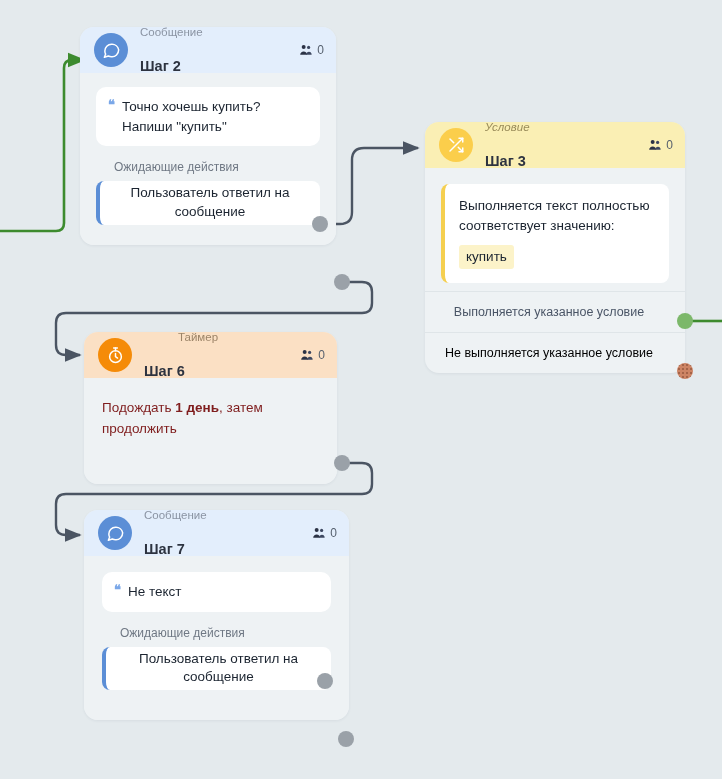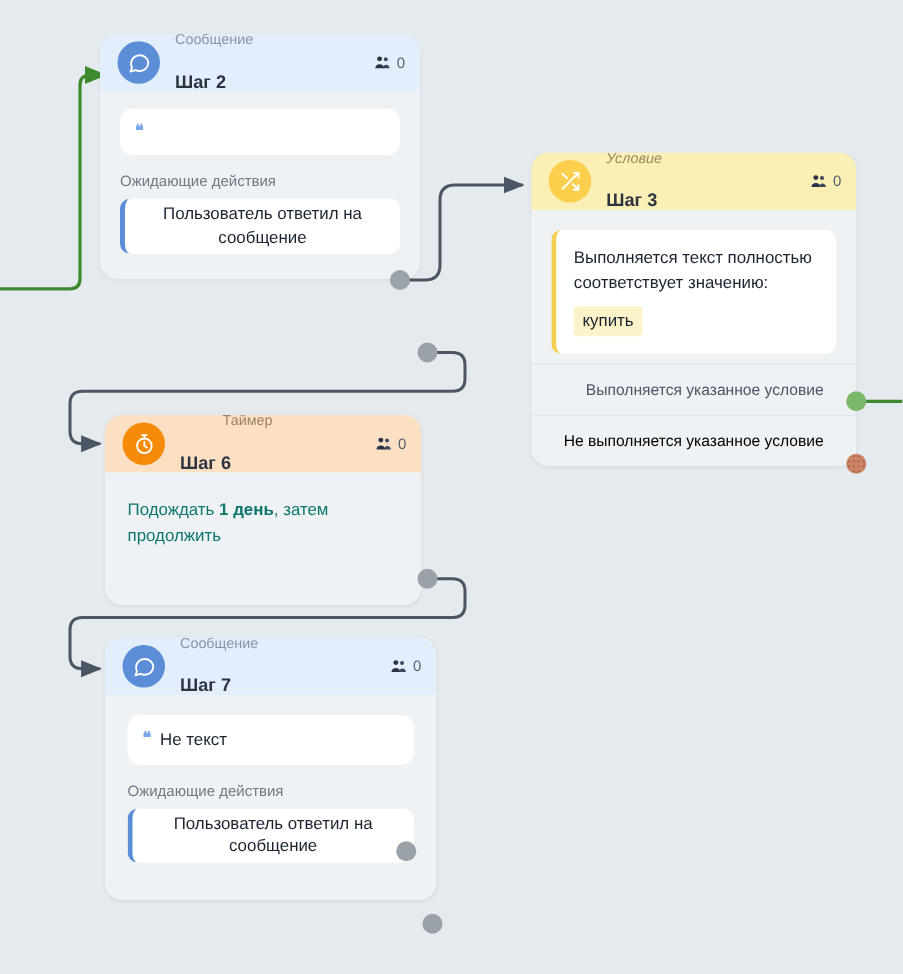--- a/index.html
+++ b/index.html
@@ -118,21 +118,21 @@
     color: #7aa7e8;
     font-size: 13px;
     line-height: 1.3;
     flex: none;
     font-weight: bold;
   }
 
   .section-label {
     font-size: 12px;
     color: #6f7884;
-    margin: 14px 0 7px 0;
+    margin: 14px 0 7px 18px;
   }
 
   .waiting-box {
     background: #ffffff;
     border-radius: 8px;
     border-left: 4px solid #5b8ed6;
     padding: 3px 14px;
     font-size: 13.5px;
     color: #1b2430;
     text-align: center;
@@ -154,29 +154,29 @@
     padding: 2px 7px;
     border-radius: 3px;
     margin-top: 8px;
     font-size: 13.5px;
     color: #1b2430;
   }
 
   .outcome-row {
     border-top: 1px solid #dfe5e8;
     padding: 13px 26px 13px 14px;
-    text-align: right;
+    text-align: center;
     font-size: 12.5px;
     color: #4a5566;
   }
   .outcome-row.muted { color: #000000; }
 
   .timer-text {
     font-size: 13.5px;
-    color: #0f766e;
+    color: #7f1d1d;
     line-height: 1.55;
   }
   .timer-text b { font-weight: bold; }
 
   .port {
     position: absolute;
     width: 16px;
     height: 16px;
     border-radius: 50%;
     z-index: 3;
@@ -237,20 +237,24 @@
           <path d="M2 18c0-3.4 2.7-5.6 6-5.6s6 2.2 6 5.6z" fill="#2b3245"></path>
           <circle cx="16.5" cy="5.5" r="2.7" fill="#3d4760"></circle>
           <path d="M12.5 18c0-3 2-4.9 4.6-4.9s4.6 1.9 4.6 4.9z" fill="#3d4760"></path>
         </svg>
         <span>0</span>
       </div>
     </div>
     <div class="node-body">
       <div class="bubble">
         <span class="quote-icon">❝</span>
+        <span>
+          <span>Точно хочешь купить?</span><br>
+          <span>Напиши "купить"</span>
+        </span>
       </div>
       <div class="section-label">Ожидающие действия</div>
       <div class="waiting-box">Пользователь ответил на сообщение</div>
     </div>
   </div>
   <div class="port gray" style="left:312px; top:216px;"></div>
   <div class="port gray" style="left:334px; top:274px;"></div>
 
   <div class="node" style="left:425px; top:122px; width:260px;">
     <div class="node-header cond">

